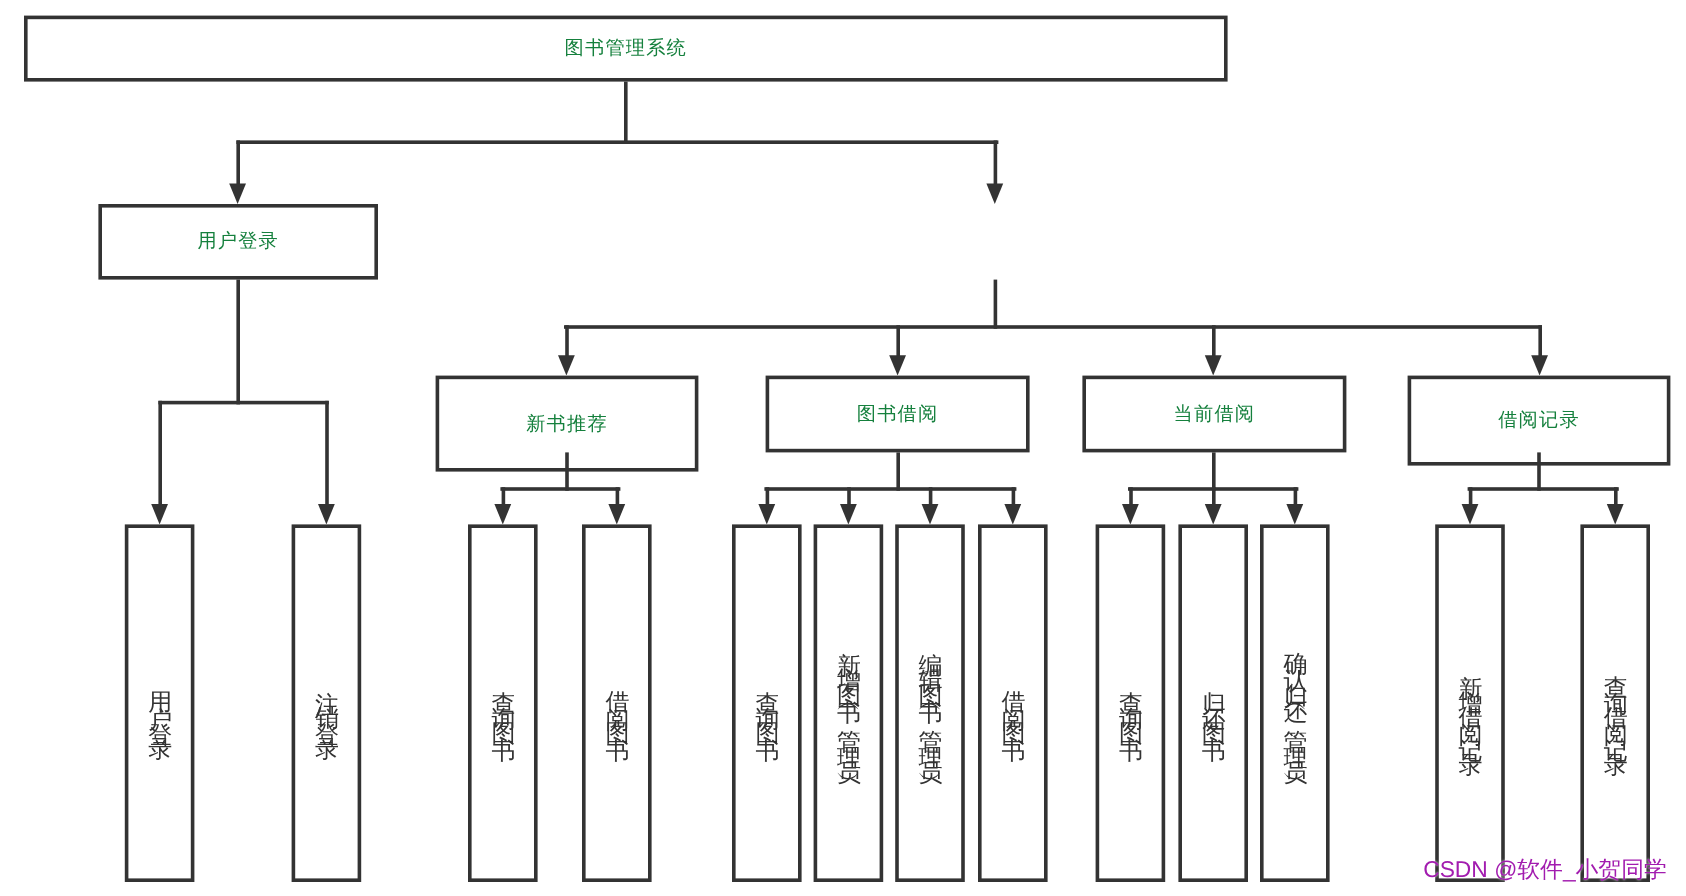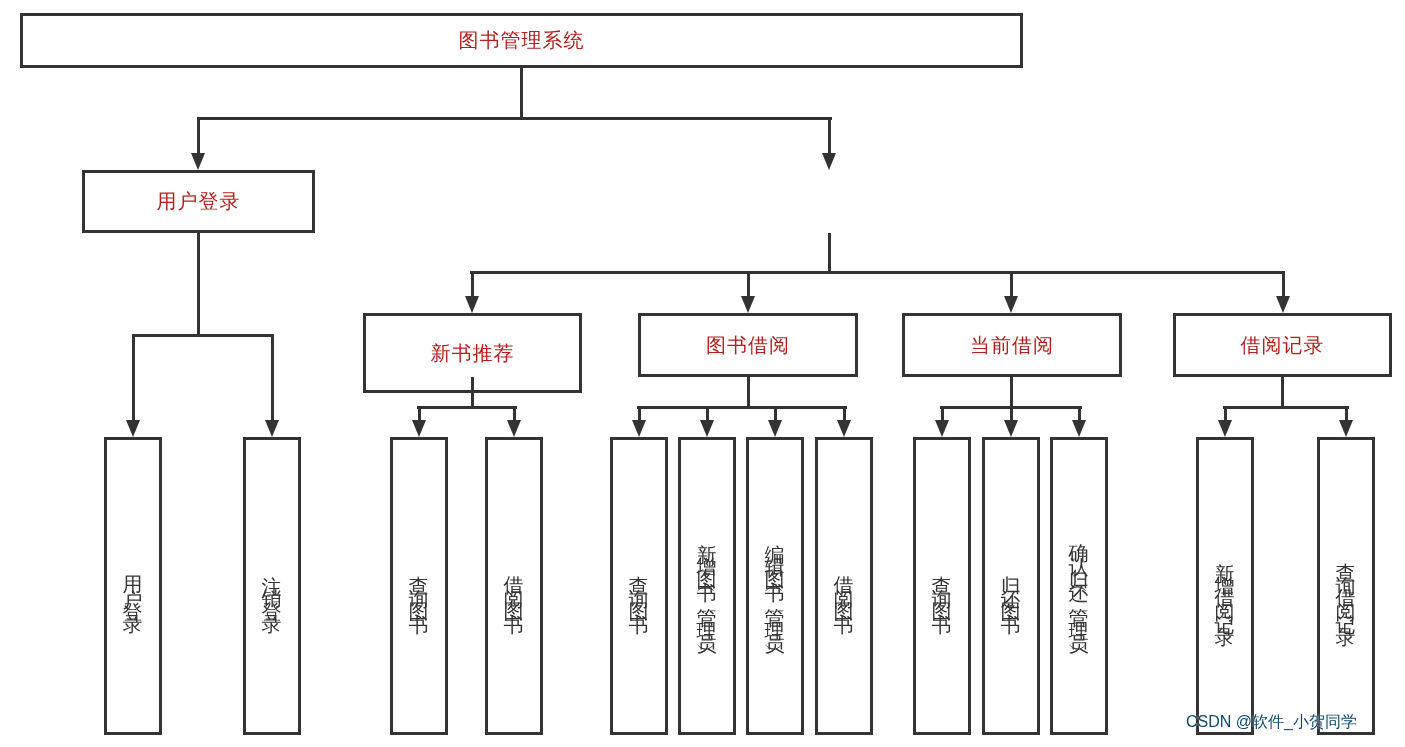--- a/index.html
+++ b/index.html
@@ -9,21 +9,21 @@
     background:#ffffff;
     font-family:"Liberation Sans","DejaVu Sans",sans-serif;
     overflow:hidden;
   }
   .box{
     position:absolute;
     box-sizing:border-box;
     border:3px solid #333333;
     background:#ffffff;
     display:flex;align-items:center;justify-content:center;
-    font-size:20px;color:#b91c1c;
+    font-size:16px;color:#15803d;
     letter-spacing:1px;
   }
   .vbox{
     position:absolute;
     box-sizing:border-box;
     border:3px solid #333333;
     background:#ffffff;
     width:58px;height:298px;top:437px;
     display:flex;align-items:center;justify-content:center;
   }
@@ -39,21 +39,21 @@
   .hl{position:absolute;height:3px;background:#333333;}
   .ah{
     position:absolute;width:0;height:0;
     border-left:7px solid transparent;
     border-right:7px solid transparent;
     border-top:17px solid #333333;
   }
   .watermark{
     position:absolute;
     left:1186px;top:712px;
-    font-size:16px;color:#0c4a6e;
+    font-size:19px;color:#a21caf;
     text-shadow:0 0 2px #ffffff;
     white-space:nowrap;
     z-index:10;
   }
 </style>
 </head>
 <body>
 
 <div class="canvas">
 
@@ -82,21 +82,21 @@
   <div class="vl" style="left:747px;top:271px;height:28px;"></div>
   <div class="ah" style="left:741px;top:296px;"></div>
   <div class="vl" style="left:1010px;top:271px;height:28px;"></div>
   <div class="ah" style="left:1004px;top:296px;"></div>
   <div class="vl" style="left:1282px;top:271px;height:28px;"></div>
   <div class="ah" style="left:1276px;top:296px;"></div>
 
   <div class="box" style="left:363px;top:313px;width:219px;height:80px;">新书推荐</div>
   <div class="box" style="left:902px;top:313px;width:220px;height:64px;">当前借阅</div>
   <div class="box" style="left:638px;top:313px;width:220px;height:64px;">图书借阅</div>
-  <div class="box" style="left:1173px;top:313px;width:219px;height:64px;">借阅记录</div>
+  <div class="box" style="left:1173px;top:313px;width:219px;height:75px;">借阅记录</div>
 
   <div class="vl" style="left:471px;top:377px;height:32px;"></div>
   <div class="hl" style="left:417px;top:406px;width:100px;"></div>
   <div class="vl" style="left:418px;top:406px;height:16px;"></div>
   <div class="ah" style="left:412px;top:420px;"></div>
   <div class="vl" style="left:513px;top:406px;height:16px;"></div>
   <div class="ah" style="left:507px;top:420px;"></div>
 
   <div class="vl" style="left:747px;top:377px;height:32px;"></div>
   <div class="hl" style="left:637px;top:406px;width:210px;"></div>

